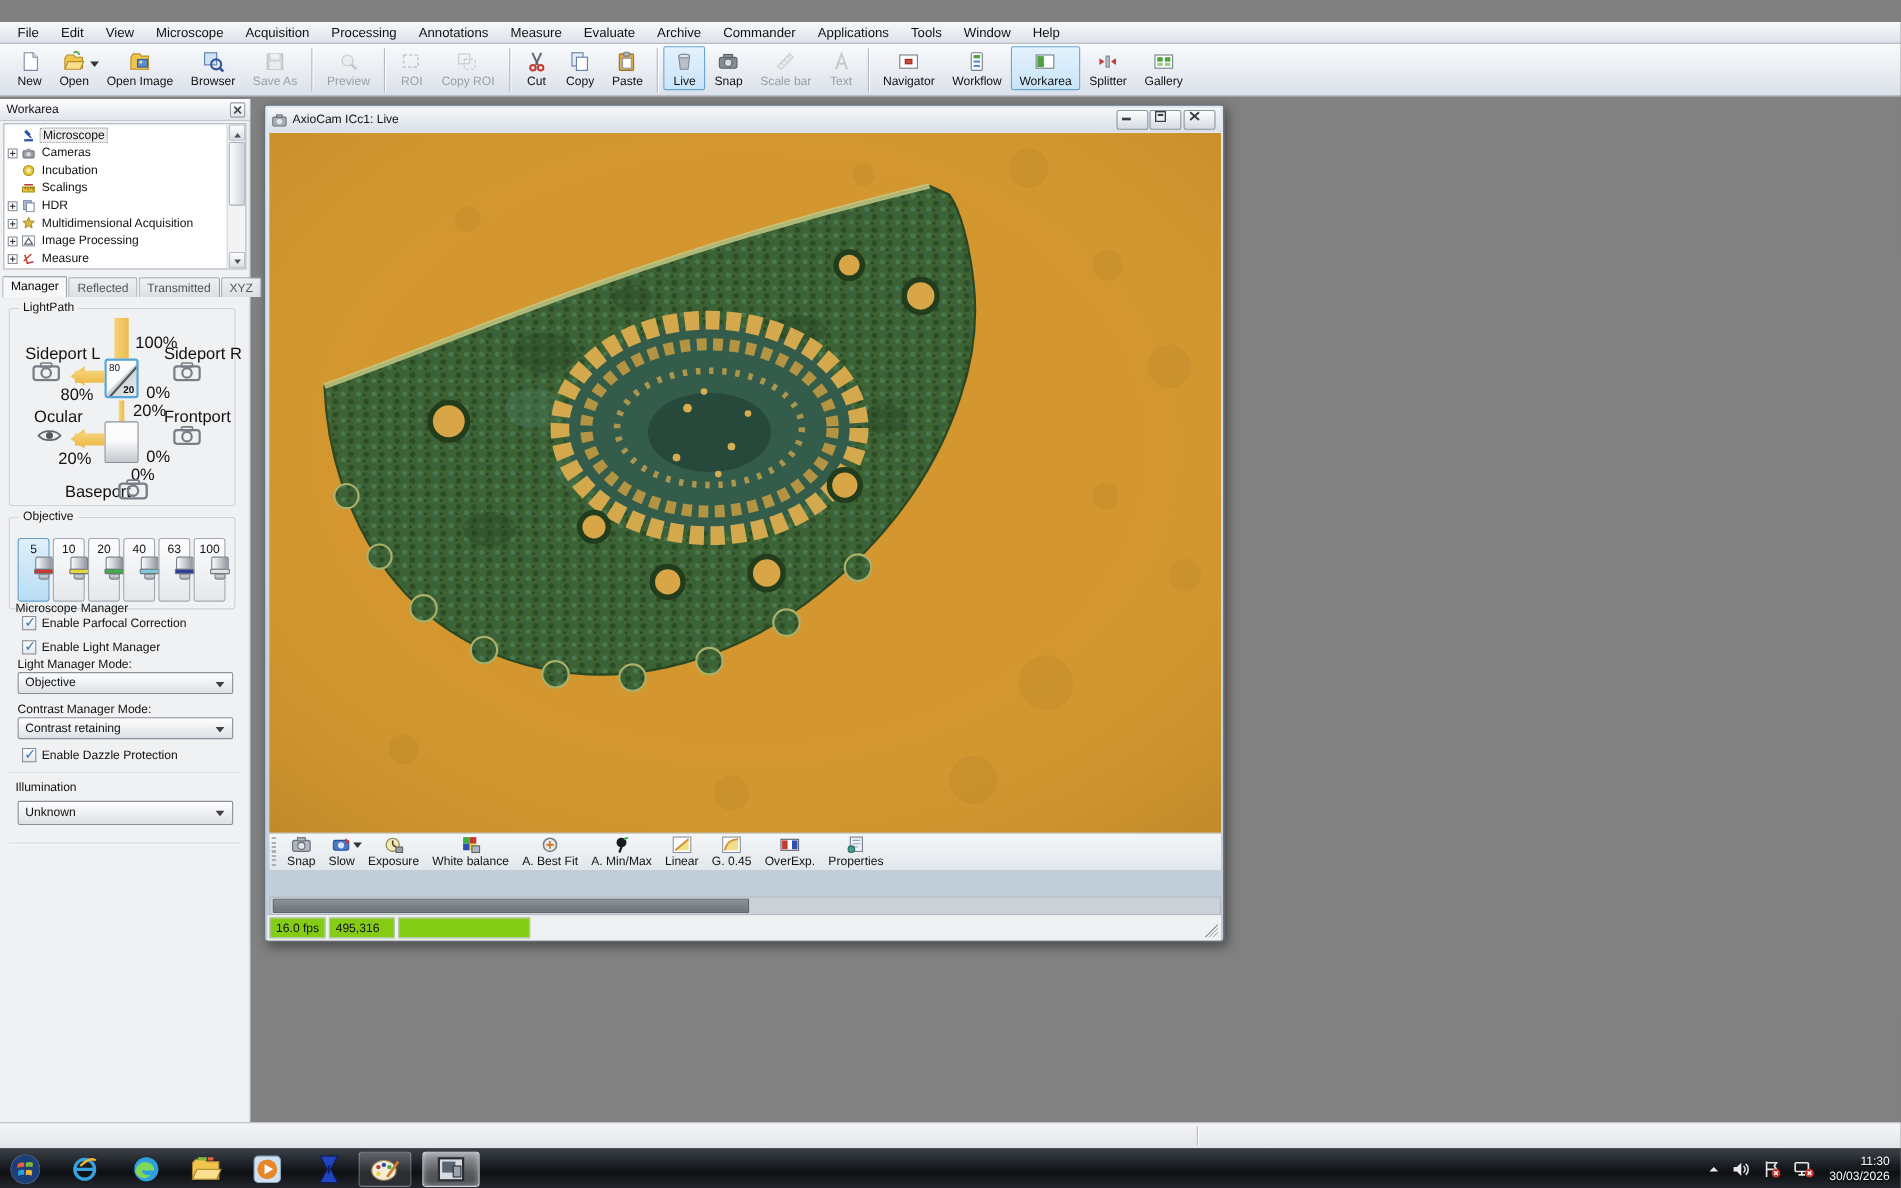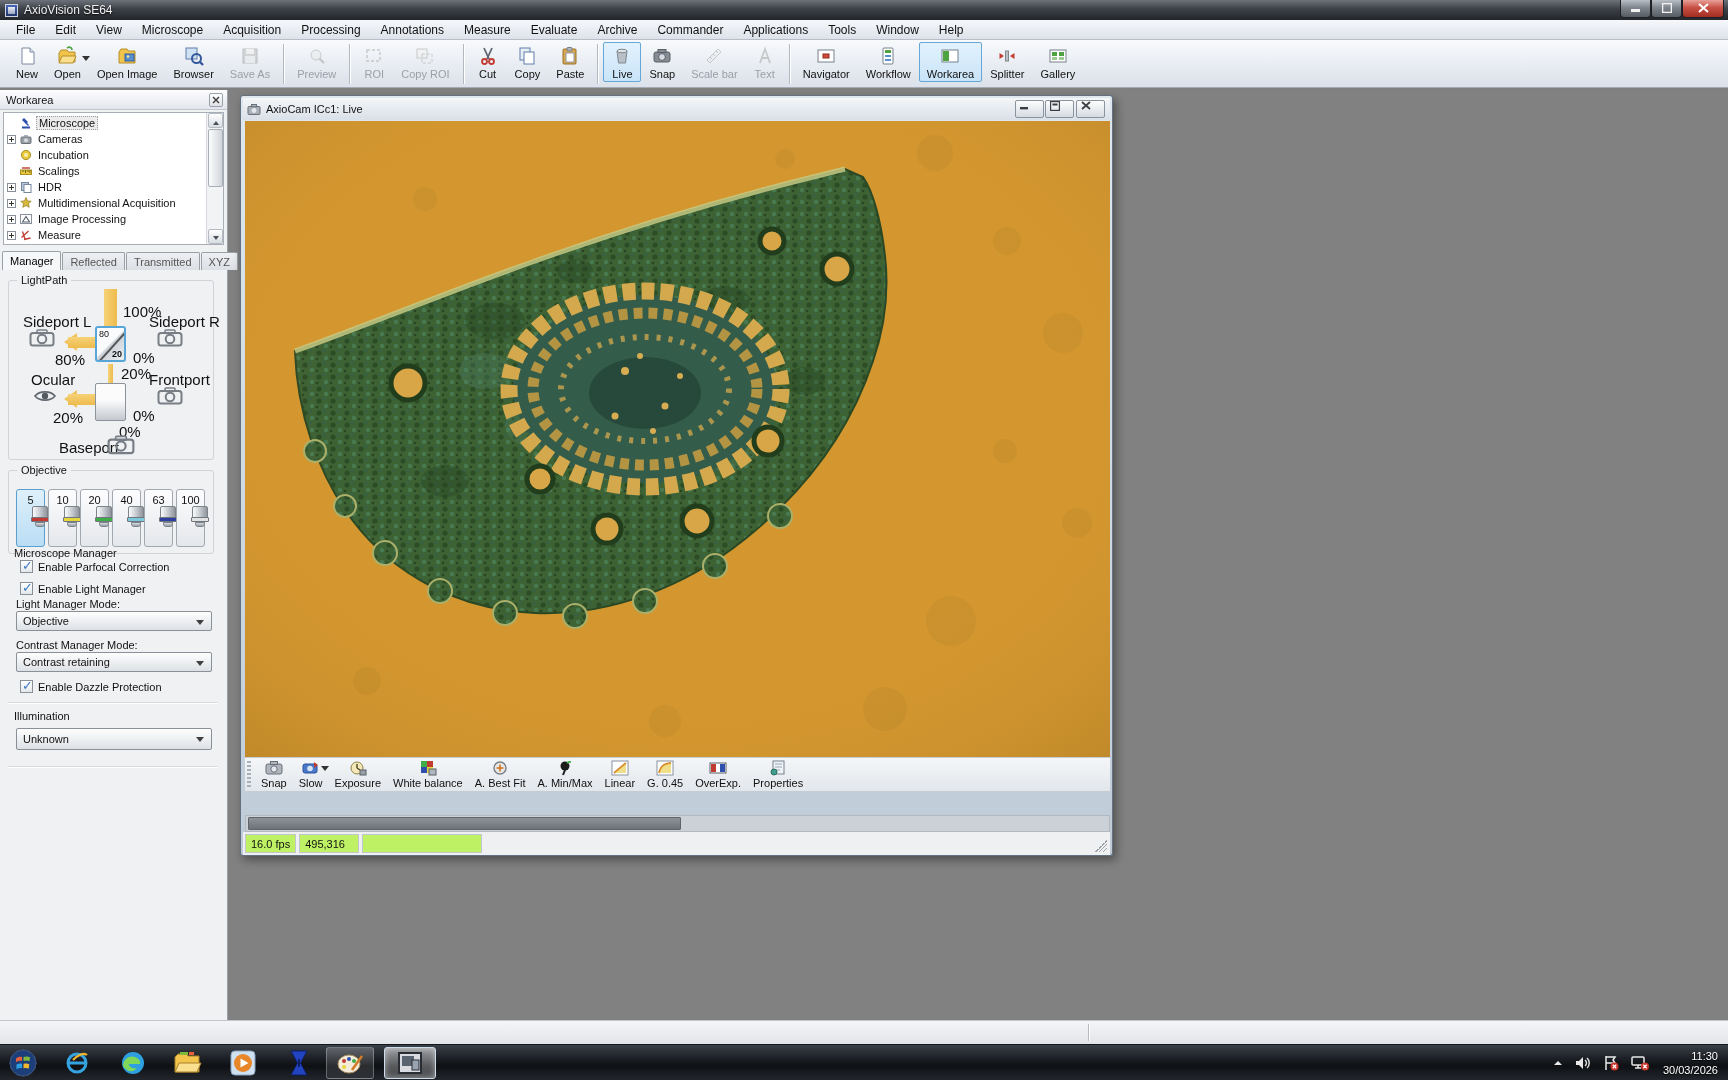--- a/index.html
+++ b/index.html
@@ -96,21 +96,21 @@
 #cam-image svg{display:block;width:100%;height:100%}
 #cam-toolbar{position:absolute;left:4px;top:661px;width:865px;height:35px;background:linear-gradient(#f4f6f8,#e2e7ec);border-top:1px solid #c6ccd3;display:flex;align-items:flex-start;padding-left:10px;border-bottom:1px solid #c6ccd3}
 .grip{position:absolute;left:2px;top:3px;bottom:3px;width:4px;background:repeating-linear-gradient(#aab0b8 0 2px,transparent 2px 4px)}
 .cb-btn{display:inline-flex;flex-direction:column;align-items:center;padding:2px 6px 0;position:relative}
 .cb-btn .ticon{width:18px;height:16px}
 .cb-btn .tlabel{font-size:11px;margin-top:1px;white-space:nowrap}
 #cam-ddrow{position:absolute;left:4px;top:696px;width:865px;height:23px;background:linear-gradient(#f2f4f6,#e4e8ec)}
 #cam-hscroll{position:absolute;left:4px;top:719px;width:865px;height:17px;background:#ccd1d7;border:1px solid #b2b8bf}
 #cam-hthumb{position:absolute;left:2px;top:1px;width:433px;height:13px;background:linear-gradient(#8d9299,#6e737a);border:1px solid #5f646b;border-radius:1px}
 #cam-status{position:absolute;left:2px;top:736px;right:2px;height:23px;background:#eef0f2;display:flex;align-items:center;padding-left:2px}
-.stcell{height:19px;border:1px solid #c2c6cc;background:#bef264;display:flex;align-items:center;padding:0 5px;margin-right:3px;font-size:11px}
+.stcell{height:19px;border:1px solid #c2c6cc;background:#84cc16;display:flex;align-items:center;padding:0 5px;margin-right:3px;font-size:11px}
 #grip-corner{position:absolute;right:3px;bottom:3px;width:12px;height:12px;background:
  linear-gradient(135deg,transparent 50%,#9aa0a8 50%,#9aa0a8 55%,transparent 55%,transparent 65%,#9aa0a8 65%,#9aa0a8 70%,transparent 70%,transparent 80%,#9aa0a8 80%,#9aa0a8 85%,transparent 85%)}
 
 #app-status{position:absolute;left:0;top:1020px;width:1728px;height:24px;background:linear-gradient(#f4f5f7,#e2e5e9);border-top:1px solid #c2c6cc}
 #app-status .div1{position:absolute;left:1088px;top:3px;bottom:3px;width:1px;background:#b5bac0;box-shadow:1px 0 0 #fff}
 
 #taskbar{position:absolute;left:0;top:1044px;width:1728px;height:36px;background:linear-gradient(#3a4048,#1b1e24 40%,#0e1013 60%,#23272d);border-top:1px solid #12151a}
 .tk-ico{position:absolute;top:4px;width:30px;height:28px}
 .tk-app{position:absolute;top:2px;height:32px;border-radius:3px;display:flex;align-items:center;justify-content:center}
 .tk-app.subtle{background:linear-gradient(rgba(255,255,255,.22),rgba(255,255,255,.06));border:1px solid rgba(255,255,255,.28)}
@@ -131,39 +131,20 @@
         <circle cx="13" cy="10" r="4.3" fill="none" stroke="#787e86" stroke-width="2"></circle>
         <rect x="8" y="1" width="10" height="3.5" rx="1" fill="none" stroke="#787e86" stroke-width="1.5"></rect>
       </symbol>
       <symbol id="sym-eye" viewBox="0 0 24 14">
         <path d="M2 7C6.5 1.5 17.5 1.5 22 7C17.5 12.5 6.5 12.5 2 7Z" fill="none" stroke="#62686f" stroke-width="1.6"></path>
         <circle cx="12" cy="7" r="3.2" fill="#55595f"></circle>
       </symbol>
     </defs>
   </svg>
 
-  <div id="titlebar">
-    <span class="appicon"></span>
-    <span class="title">AxioVision SE64</span>
-    <div class="winbtn" id="btn-min-main" style="left:1620px;width:31px">
-      <svg width="10" height="9">
-          <rect x="0" y="6" width="9" height="3" fill="#f2f2f2"></rect>
-        </svg>
-    </div>
-    <div class="winbtn" id="btn-max-main" style="left:1651px;width:31px">
-      <svg width="10" height="10">
-          <rect x="0.5" y="0.5" width="9" height="9" fill="none" stroke="#f2f2f2" stroke-width="1.6"></rect>
-        </svg>
-    </div>
-    <div class="winbtn" id="btn-close-main" style="left:1682px;width:42px">
-      <svg width="11" height="10">
-          <path d="M1 1L10 9M10 1L1 9" stroke="#fff" stroke-width="2"></path>
-        </svg>
-    </div>
-  </div>
 
   <div id="menubar">
     <span class="mitem">File</span>
     <span class="mitem">Edit</span>
     <span class="mitem">View</span>
     <span class="mitem">Microscope</span>
     <span class="mitem">Acquisition</span>
     <span class="mitem">Processing</span>
     <span class="mitem">Annotations</span>
     <span class="mitem">Measure</span>

